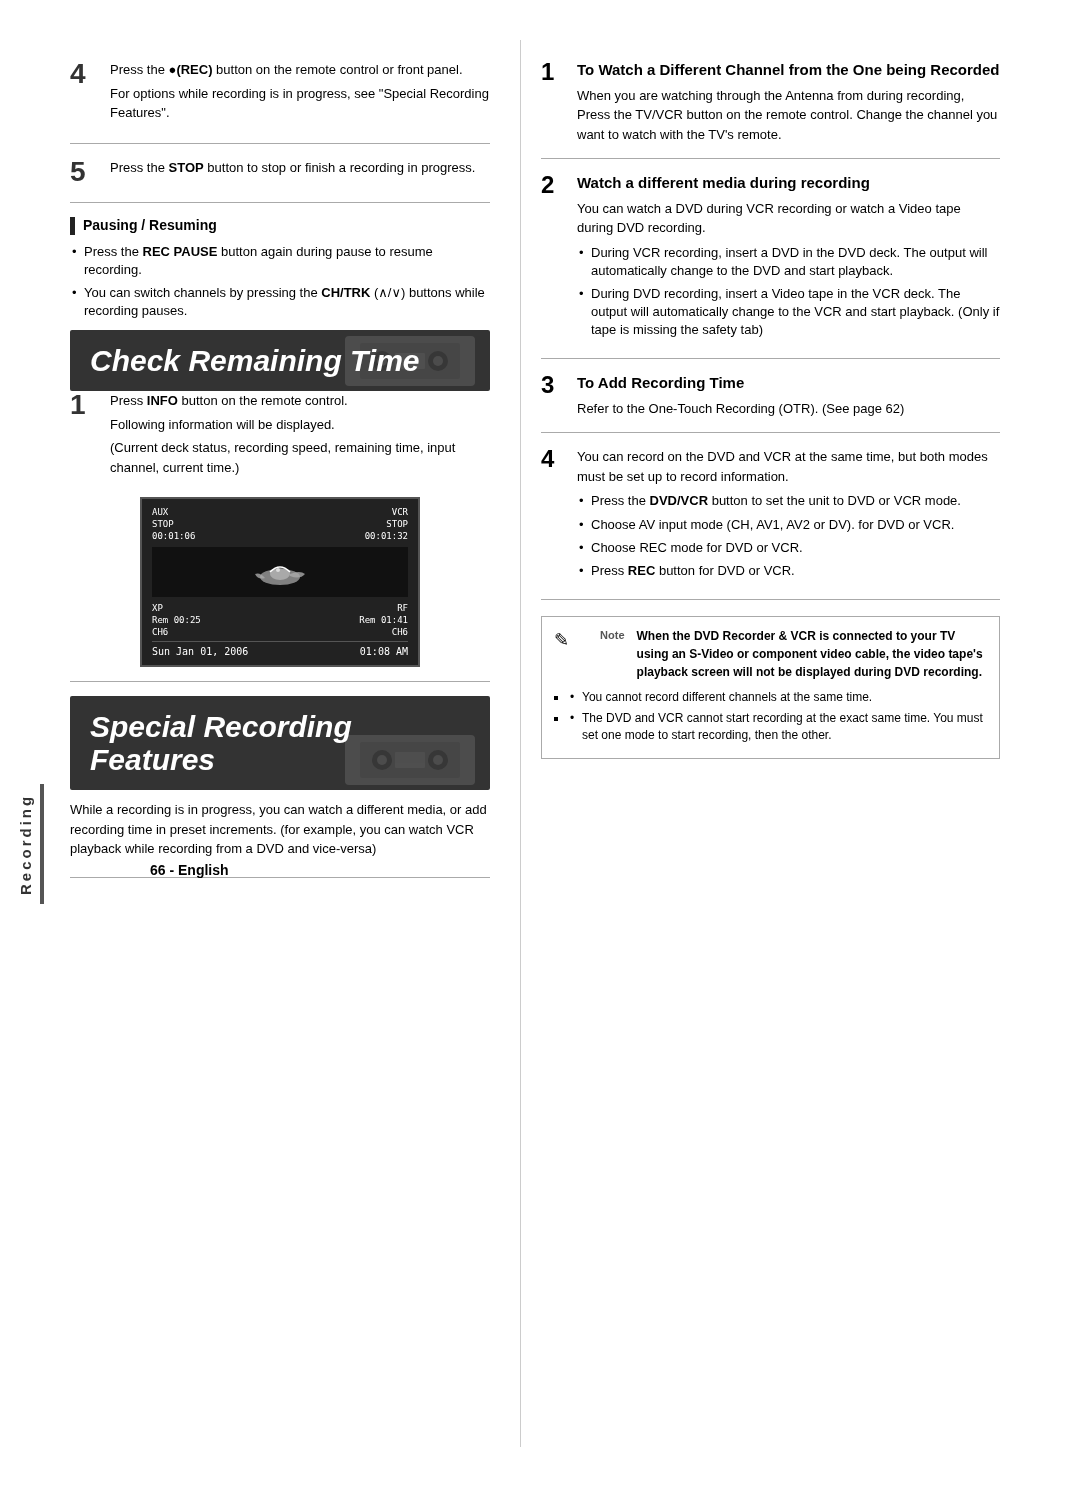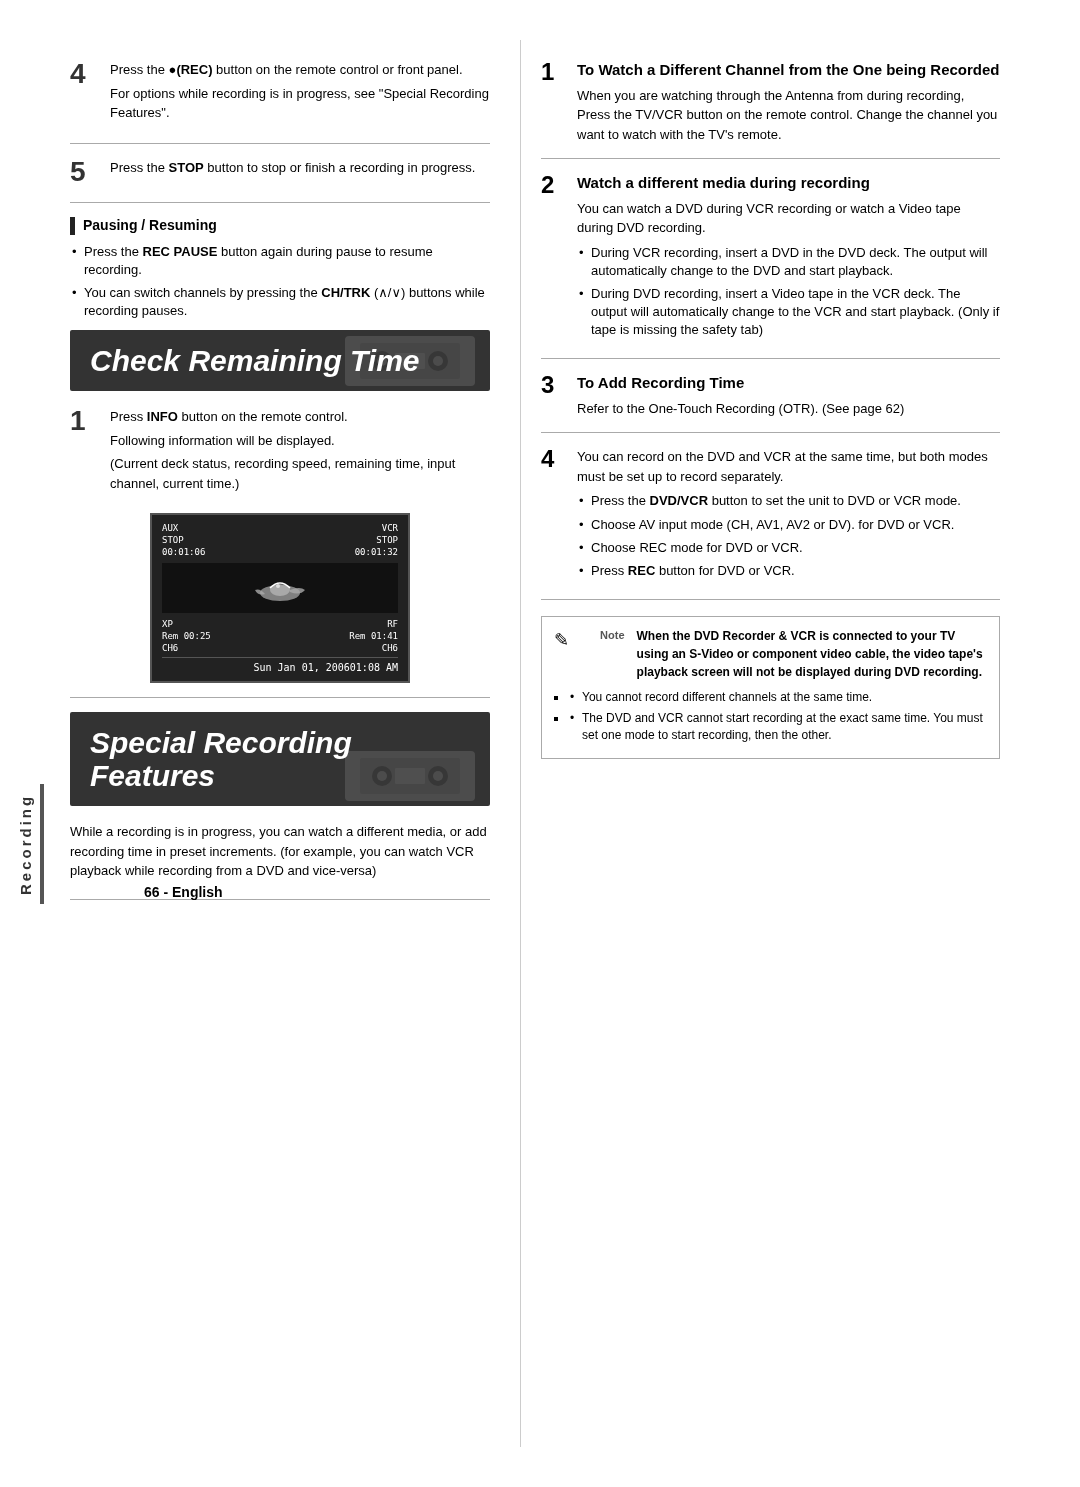--- a/index.html
+++ b/index.html
@@ -75,21 +75,20 @@
     hr.divider {
       border: none;
       border-top: 1px solid #aaa;
       margin: 14px 0;
     }
     
     .section-banner {
       background: #333;
       color: #fff;
       padding: 14px 20px 14px 20px;
-      margin-bottom: 16px;
       margin-top: 10px;
       position: relative;
       overflow: hidden;
       border-radius: 2px;
     }
     .section-banner h2 {
       font-size: 30px;
       font-weight: 900;
       line-height: 1.1;
       font-style: italic;
@@ -134,35 +133,35 @@
       position: absolute;
       left: 2px;
     }
     
     .screen-display {
       border: 2px solid #555;
       background: #222;
       color: #fff;
       font-size: 10px;
       margin: 12px auto;
-      width: 260px;
+      width: 280px;
       padding: 8px 10px;
       font-family: monospace;
     }
     .screen-row {
       display: flex;
       justify-content: space-between;
       margin-bottom: 2px;
     }
     .screen-row span {
       font-size: 9px;
     }
     .screen-bottom {
       display: flex;
-      justify-content: flex-end;
+      justify-content: space-between;
       border-top: 1px solid #555;
       padding-top: 4px;
       margin-top: 4px;
     }
     .screen-img-area {
       display: flex;
       justify-content: center;
       align-items: center;
       height: 50px;
       background: #111;
@@ -214,21 +213,21 @@
       margin-top: 8px;
     }
     .note-bullets li {
       font-size: 12px;
       margin-bottom: 4px;
       line-height: 1.4;
     }
     .page-footer {
       position: absolute;
       bottom: 30px;
-      left: 74px;
+      left: 80px;
       font-size: 14px;
       font-weight: bold;
     }
     .bold { font-weight: bold; }
   </style>
 </head>
 <body>
 
 <div class="page" style="position:relative;">
 
@@ -391,21 +390,21 @@
         <div class="right-section-title">To Add Recording Time</div>
         <p style="font-size:13px; line-height:1.5;">Refer to the One-Touch Recording (OTR). (See page 62)</p>
       </div>
     </div>
 
     <hr class="divider">
 
     <div class="step-block" style="margin-bottom:12px;">
       <div class="right-step-num">4</div>
       <div>
-        <p style="font-size:13px; line-height:1.5; margin-bottom:6px;">You can record on the DVD and VCR at the same time, but both modes must be set up to record separately.</p>
+        <p style="font-size:13px; line-height:1.5; margin-bottom:6px;">You can record on the DVD and VCR at the same time, but both modes must be set up to record information.</p>
         <ul class="bullet-list">
           <li>Press the <span class="bold">DVD/VCR</span> button to set the unit to DVD or VCR mode.</li>
           <li>Choose AV input mode (CH, AV1, AV2 or DV). for DVD or VCR.</li>
           <li>Choose REC mode for DVD or VCR.</li>
           <li>Press <span class="bold">REC</span> button for DVD or VCR.</li>
         </ul>
       </div>
     </div>
 
     <hr class="divider">

